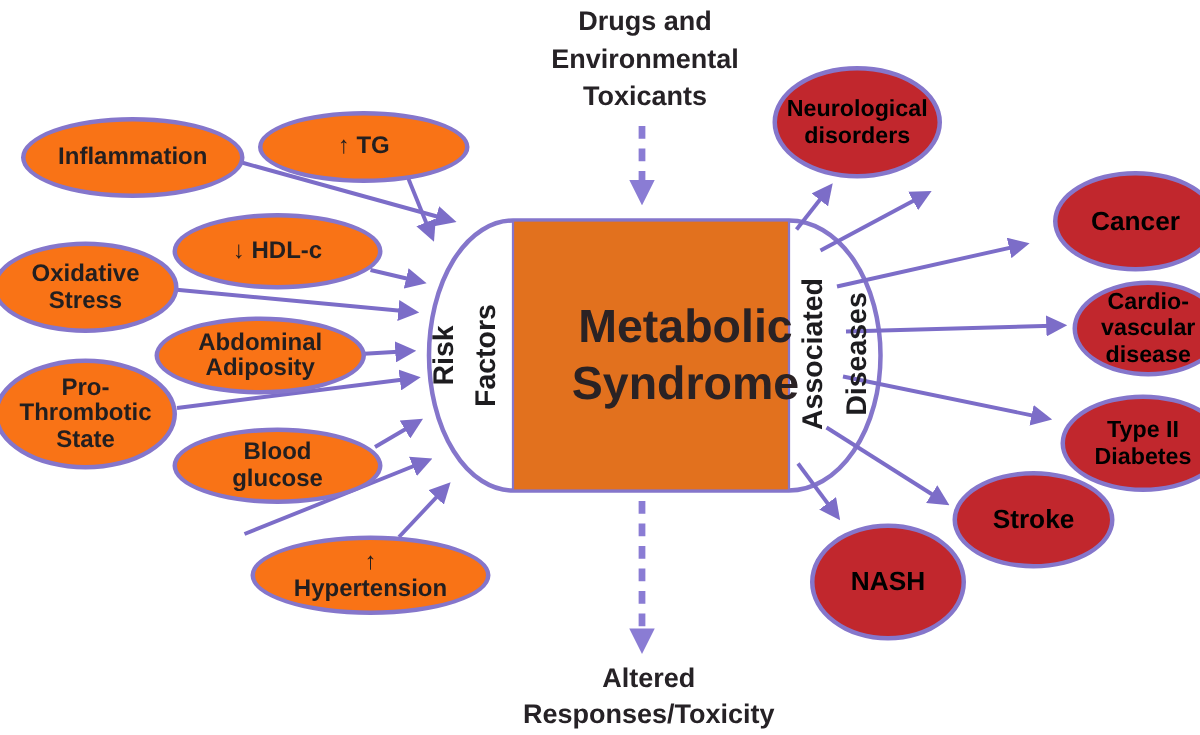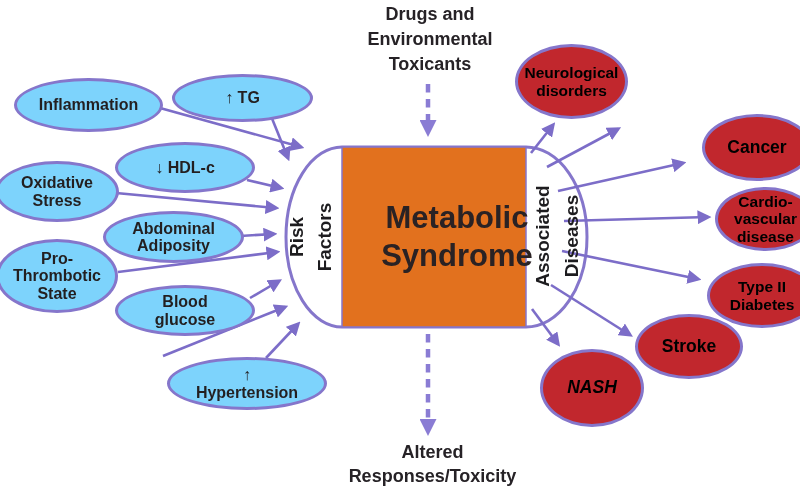--- a/index.html
+++ b/index.html
@@ -7,21 +7,21 @@
     position:relative; width:800px; height:490px; background:#ffffff;
     overflow:hidden; font-family:"Liberation Sans", sans-serif;
   }
   .layer { position:absolute; left:0; top:0; }
   .ellipse {
     position:absolute; border-radius:50%; box-sizing:border-box;
     display:flex; align-items:center; justify-content:center;
     text-align:center; border:3px solid #8576cb; font-weight:bold;
     white-space:pre-line;
   }
-  .gold { background:#7dd3fc; color:#231f20; font-size:16px; line-height:1.08; }
+  .gold { background:#f97316; color:#231f20; font-size:16px; line-height:1.08; }
   .red  { background:#c1272d; color:#000000; font-size:15.5px; line-height:1.1; }
   .red.lg { font-size:17.5px; }
   .note {
     position:absolute; text-align:center; font-weight:bold; color:#262226;
     white-space:pre-line; font-size:18px; line-height:25px;
   }
   .center-label {
     position:absolute; left:342px; top:147px; width:184px; height:180px;
     display:flex; align-items:center; justify-content:center; text-align:center;
     font-weight:bold; font-size:31px; line-height:1.22; color:#2a2224;
@@ -137,17 +137,17 @@
 vascular
 disease</span>
   </div>
   <div class="ellipse red" style="left:707px; top:263px; width:110px; height:65px;">
     <span>Type II
 Diabetes</span>
   </div>
   <div class="ellipse red lg" style="left:635px; top:314px; width:108px; height:65px;">
     <span>Stroke</span>
   </div>
-  <div class="ellipse red lg" style="left:540px; top:349px; width:104px; height:78px;font-style:italic;">
+  <div class="ellipse red lg" style="left:540px; top:349px; width:104px; height:78px;">
     <span>NASH</span>
   </div>
 
 </div>
 
 </body></html>

